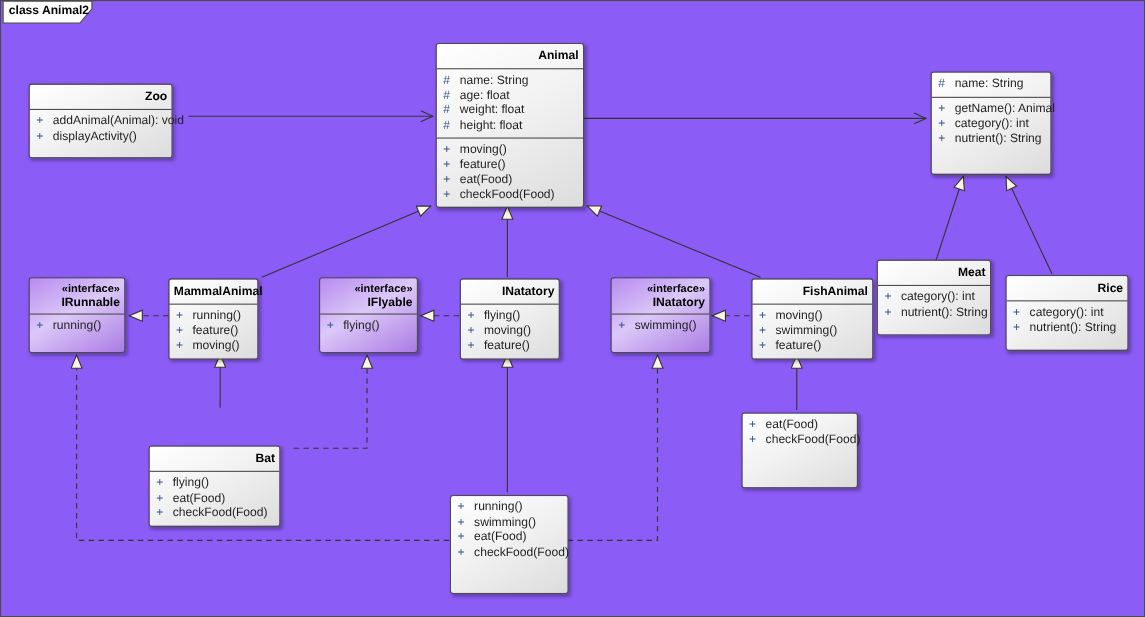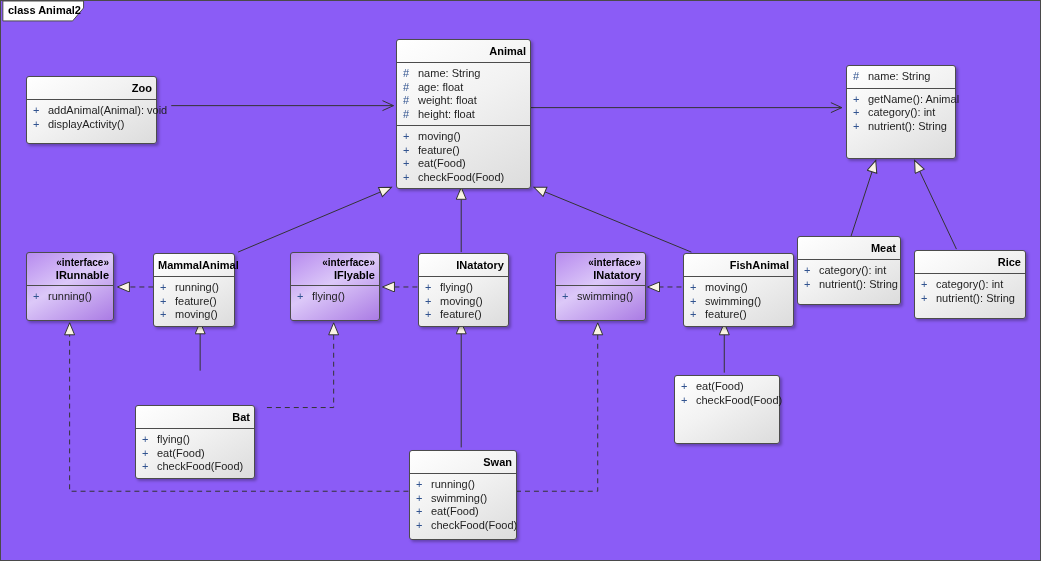--- a/index.html
+++ b/index.html
@@ -286,21 +286,20 @@
           <span>eat(Food)</span>
         </div>
       <div class="row">
           <span class="vis">+</span>
           <span>checkFood(Food)</span>
         </div>
     </div>
   </div>
 
   <div class="uml-box" style="left:408px;top:449px;width:108px;min-height:90px;">
-    <div class="title">Swan</div>
     <div class="sec">
       <div class="row">
           <span class="vis">+</span>
           <span>running()</span>
         </div>
       <div class="row">
           <span class="vis">+</span>
           <span>swimming()</span>
         </div>
       <div class="row">

